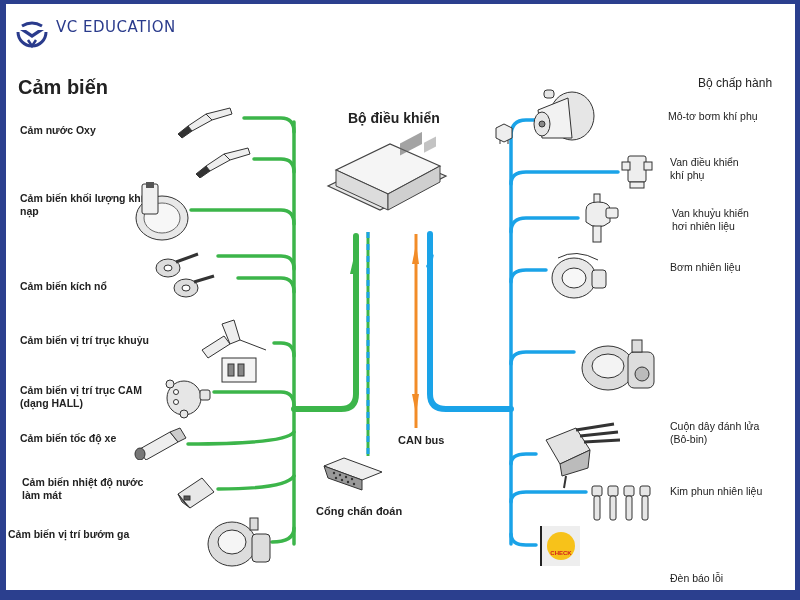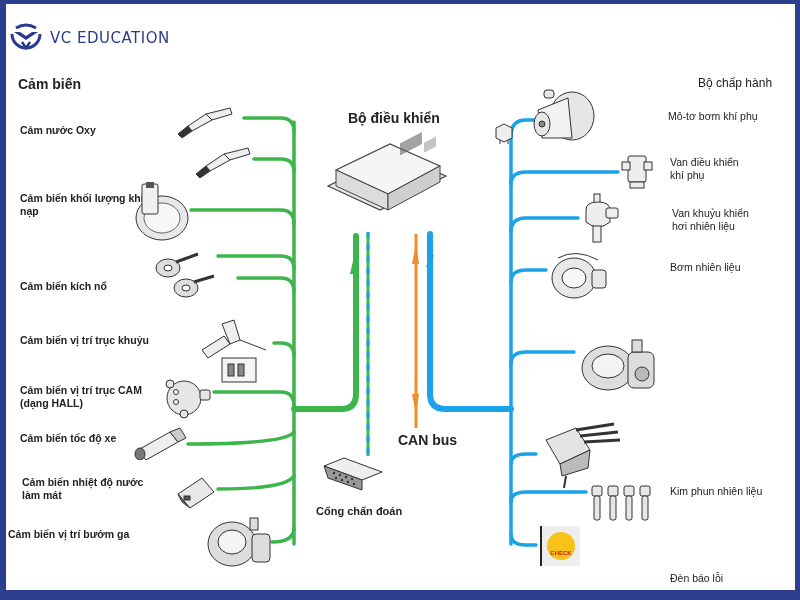--- a/index.html
+++ b/index.html
@@ -1,18 +1,18 @@
 <!DOCTYPE html>
 <html><head>
 <meta charset="utf-8">
 <style>
   html, body { margin: 0; padding: 0; }
   body { width: 800px; height: 600px; position: relative; overflow: hidden; background: #2b3f8e; font-family: "Liberation Sans", sans-serif; }
   .frame { position: absolute; left: 6px; top: 4px; width: 789px; height: 586px; background: #ffffff; overflow: hidden; }
-  .logo { position: absolute; left: 2px; top: 14px; height: 40px; display: flex; align-items: center; }
+  .logo { position: absolute; left: 8px; top: 14px; height: 40px; display: flex; align-items: flex-start; }
   .logo-text { font-family: "DejaVu Sans", sans-serif; font-size: 15px; color: #2a3b8c; letter-spacing: 0.5px; margin-left: 6px; font-weight: normal; }
   .heading { position: absolute; font-weight: bold; color: #222; }
   .lbl { position: absolute; font-size: 10.5px; font-weight: bold; color: #222; line-height: 13px; }
   svg.wires { position: absolute; left: 0; top: 0; }
   .ico { position: absolute; }
 </style>
 </head>
 <body>
 
 <div class="frame">
@@ -20,21 +20,21 @@
   <div class="logo">
     <svg width="36" height="36" viewBox="0 0 36 36">
       <path d="M4 14 A14 14 0 1 0 32 14" fill="none" stroke="#2a3b8c" stroke-width="3"></path>
       <path d="M8 8 Q18 2 28 8" fill="none" stroke="#2a3b8c" stroke-width="3"></path>
       <path d="M6 12 L18 20 L30 12 L24 12 L18 16 L12 12 Z" fill="#2a3b8c"></path>
       <path d="M14 22 L18 28 L22 22" fill="none" stroke="#2a3b8c" stroke-width="2.5"></path>
     </svg>
     <span class="logo-text">VC EDUCATION</span>
   </div>
 
-  <div class="heading" style="left:12px; top:72px; font-size:14px;">Cảm biến</div>
+  <div class="heading" style="left:12px; top:72px; font-size:20px;">Cảm biến</div>
   <div class="heading" style="left:342px; top:106px; font-size:14px;">Bộ điều khiển</div>
   <div class="heading" style="left:692px; top:72px; font-size:12px; font-weight:normal;">Bộ chấp hành</div>
 
   <svg class="wires" width="789" height="586" viewBox="0 0 789 586">
     <g fill="none" stroke="#3cb54a" stroke-width="3.5" stroke-linecap="round">
 
       <path d="M288 118 L288 540"></path>
       <path d="M238 114 L275 114 Q288 114 288 128"></path>
       <path d="M248 155 L275 155 Q288 155 288 168"></path>
       <path d="M185 206 L275 206 Q288 206 288 220"></path>
@@ -66,21 +66,21 @@
       <path d="M505 228 Q505 214 520 214 L572 214"></path>
       <path d="M505 278 Q505 266 520 266 L540 266"></path>
       <path d="M505 360 Q505 348 520 348 L568 348"></path>
       <path d="M505 460 Q505 450 520 450 L530 450"></path>
       <path d="M505 498 Q505 488 520 488 L580 488"></path>
       <path d="M505 530 Q505 541 520 541 L530 541"></path>
     </g>
     <polygon points="428,250 424,270 420,262" fill="#1aa3e8"></polygon>
   </svg>
 
-  <div class="lbl" style="left:392px; top:430px; font-size:14px;">CAN bus</div>
+  <div class="lbl" style="left:392px; top:430px; font-size:11px;">CAN bus</div>
 
   <svg class="ico" style="left:318px; top:128px;" width="128" height="82" viewBox="0 0 128 82">
     <path d="M4 54 L56 78 L122 44 L70 22 Z" fill="#e6e6e6" stroke="#444" stroke-width="1.2"></path>
     <path d="M12 38 L64 62 L116 34 L66 12 Z" fill="#f5f5f5" stroke="#444" stroke-width="1.2"></path>
     <path d="M12 38 L12 54 L64 78 L64 62 Z" fill="#dcdcdc" stroke="#444" stroke-width="1"></path>
     <path d="M64 62 L64 78 L116 50 L116 34 Z" fill="#cfcfcf" stroke="#444" stroke-width="1"></path>
     <rect x="76" y="52" width="22" height="12" transform="skewY(-28)" fill="#666" opacity="0.6"></rect>
     <rect x="100" y="64" width="12" height="10" transform="skewY(-28)" fill="#888" opacity="0.5"></rect>
   </svg>
 
@@ -179,20 +179,21 @@
         <ellipse cx="30" cy="28" rx="14" ry="12" fill="#f5f5f5"></ellipse>
         <rect x="50" y="20" width="18" height="28" rx="4"></rect>
         <rect x="48" y="4" width="8" height="12"></rect>
       </g>
   </svg>
 
   <div class="lbl" style="left:662px; top:106px; font-weight:normal; font-size:10.5px;">Mô-tơ bơm khí phụ</div>
   <div class="lbl" style="left:664px; top:152px; width:84px; font-weight:normal;">Van điều khiển khí phụ</div>
   <div class="lbl" style="left:666px; top:203px; width:84px; font-weight:normal;">Van khuỷu khiển hơi nhiên liệu</div>
   <div class="lbl" style="left:664px; top:257px; font-weight:normal;">Bơm nhiên liệu</div>
+  <div class="lbl" style="left:664px; top:416px; width:104px; font-weight:normal;">Cuộn dây đánh lửa (Bô-bin)</div>
   <div class="lbl" style="left:664px; top:481px; font-weight:normal;">Kim phun nhiên liệu</div>
   <div class="lbl" style="left:664px; top:536px; font-weight:normal;margin-top:32px;">Đèn báo lỗi</div>
 
   <svg class="ico" style="left:522px; top:82px;" width="72" height="62" viewBox="0 0 72 62">
     <g stroke="#333" fill="#e6e6e6">
         <ellipse cx="44" cy="30" rx="22" ry="24"></ellipse>
         <path d="M10 24 L40 12 L44 52 L14 52 Z" fill="#f2f2f2"></path>
         <ellipse cx="14" cy="38" rx="8" ry="12"></ellipse>
         <circle cx="14" cy="38" r="3" fill="#888"></circle>
         <rect x="16" y="4" width="10" height="8" rx="3"></rect>

